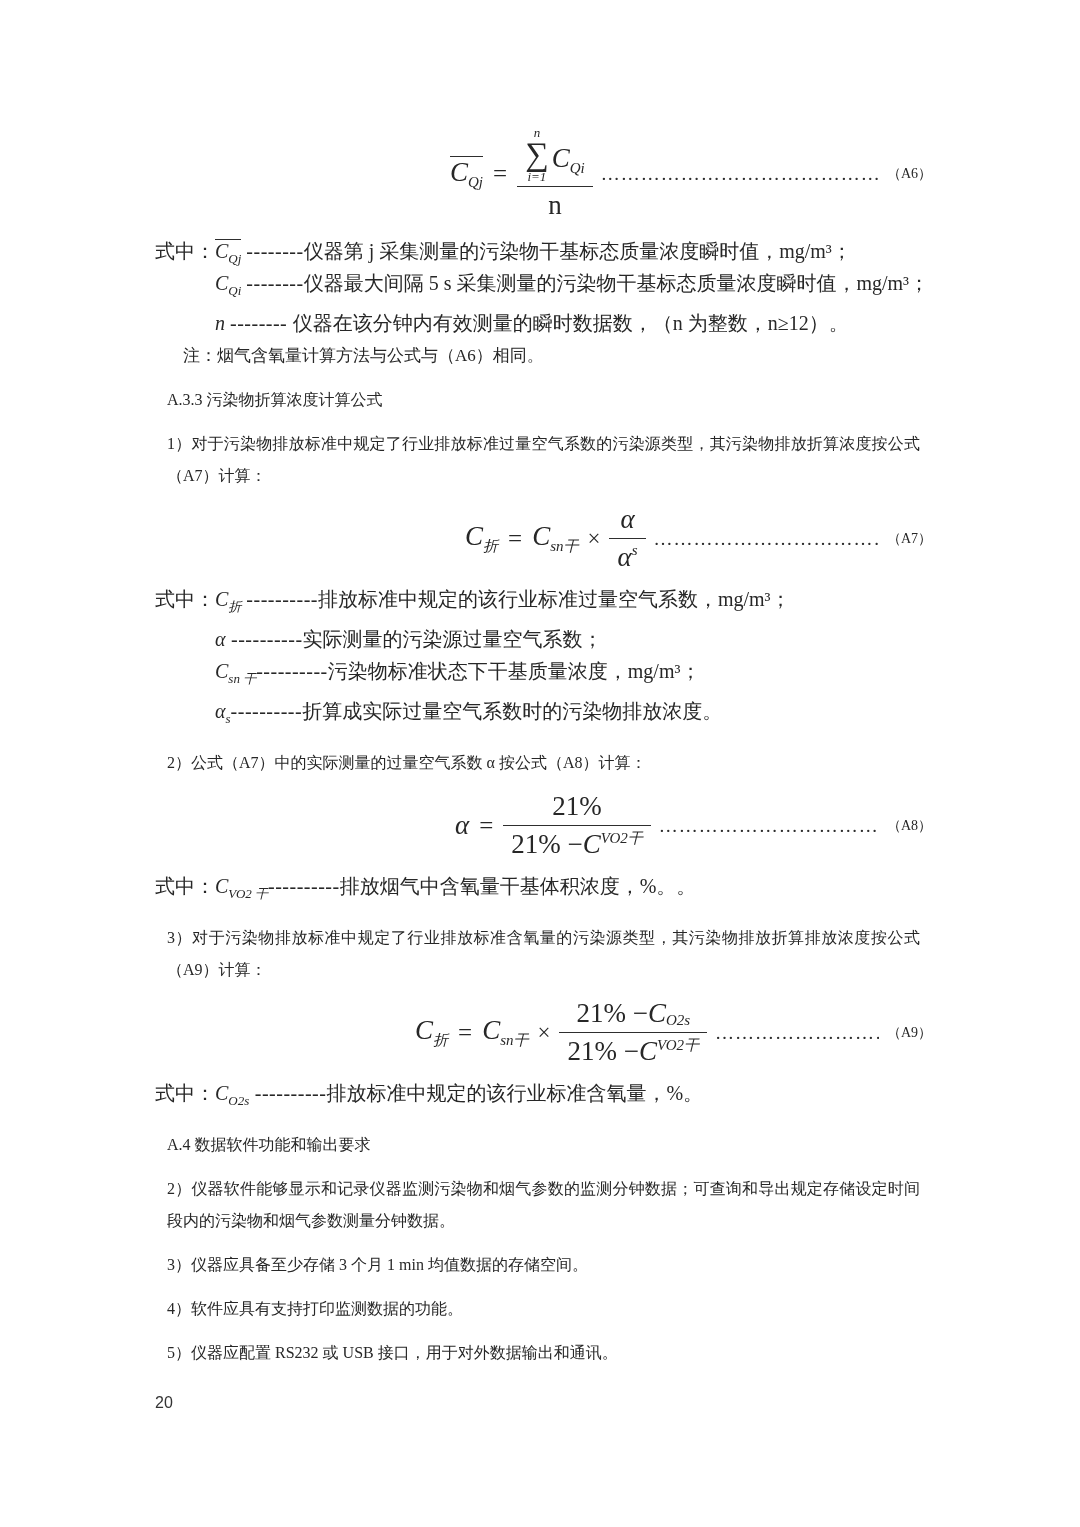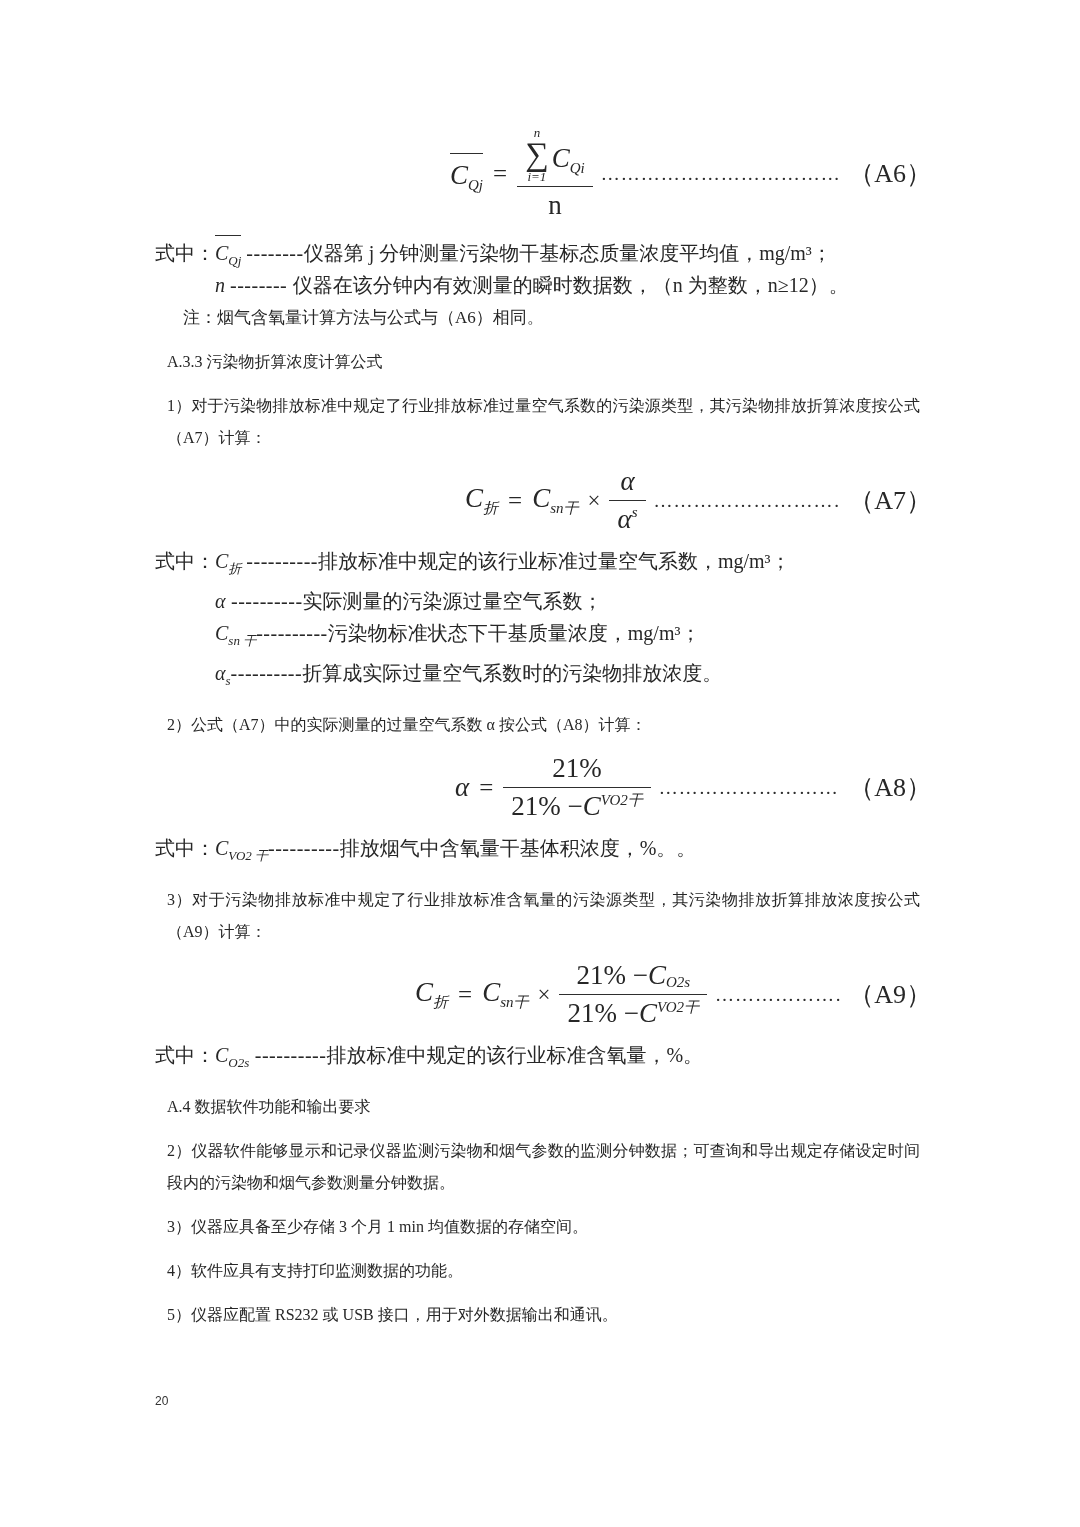--- a/index.html
+++ b/index.html
@@ -29,21 +29,21 @@
   }
   
   .def-row {
     font-size: 20px;
     line-height: 32px;
     white-space: nowrap;
   }
   .def-row.cont { padding-left: 60px; }
   .def-sym { font-style: italic; }
   .def-sym sub { font-size: 13px; font-style: italic; }
-  .ol { border-top: 1.6px solid #2e2e2e; padding-top: 7px; display: inline-block; line-height: 1.05; }
+  .ol { border-top: 1.6px solid #2e2e2e; padding-top: 1px; display: inline-block; line-height: 1.05; }
   .dashes { letter-spacing: 0.5px; }
   
   .formula-row {
     display: flex;
     align-items: center;
     margin: 10px 0;
   }
   .fsp { flex: none; height: 1px; }
   .fsp-295 { width: 295px; }
   .fsp-310 { width: 310px; }
@@ -71,27 +71,27 @@
   .dots {
     flex: 1 1 0;
     overflow: hidden;
     white-space: nowrap;
     font-size: 19px;
     font-style: normal;
     letter-spacing: 1px;
     margin: 0 8px;
     color: #2e2e2e;
   }
-  .flabel { flex: none; font-size: 26px; }
+  .flabel { flex: none; font-size: 14px; }
   .page-number {
     position: absolute;
     left: 155px;
     top: 1394px;
     font-family: "Liberation Sans", "DejaVu Sans", sans-serif;
-    font-size: 12px;
+    font-size: 16px;
     color: #333;
   }
 </style>
 </head>
 <body>
 
 <div class="page">
   <div class="content">
 
     <div class="formula-row" style="margin-top:0; margin-bottom:14px;">
@@ -110,21 +110,24 @@
           </span>
           <span class="bar"></span>
           <span class="den up">n</span>
         </span>
       </span>
       <span class="dots">……………………………………………………………………………………………………</span>
       <span class="flabel">（A6）</span>
     </div>
 
     <div class="def-row">
-      <span>式中：</span><span class="def-sym ol"><i>C</i><sub>Qj</sub></span> <span class="dashes">--------</span><span>仪器第 j 分钟测量污染物干基标态质量浓度平均值，mg/m³；</span>
+      <span>式中：</span><span class="def-sym ol"><i>C</i><sub>Qj</sub></span> <span class="dashes">--------</span><span>仪器第 j 采集测量的污染物干基标态质量浓度瞬时值，mg/m³；</span>
+    </div>
+    <div class="def-row cont">
+      <span class="def-sym"><i>C</i><sub>Qi</sub></span> <span class="dashes">--------</span><span>仪器最大间隔 5 s 采集测量的污染物干基标态质量浓度瞬时值，mg/m³；</span>
     </div>
     <div class="def-row cont">
       <span class="def-sym"><i>n</i></span> <span class="dashes">-------- </span><span>仪器在该分钟内有效测量的瞬时数据数，（n 为整数，n≥12）。</span>
     </div>
 
     <div class="note-line">注：烟气含氧量计算方法与公式与（A6）相同。</div>
 
     <div class="heading">A.3.3 污染物折算浓度计算公式</div>
     <p class="para">1）对于污染物排放标准中规定了行业排放标准过量空气系数的污染源类型，其污染物排放折算浓度按公式（A7）计算：</p>
 

